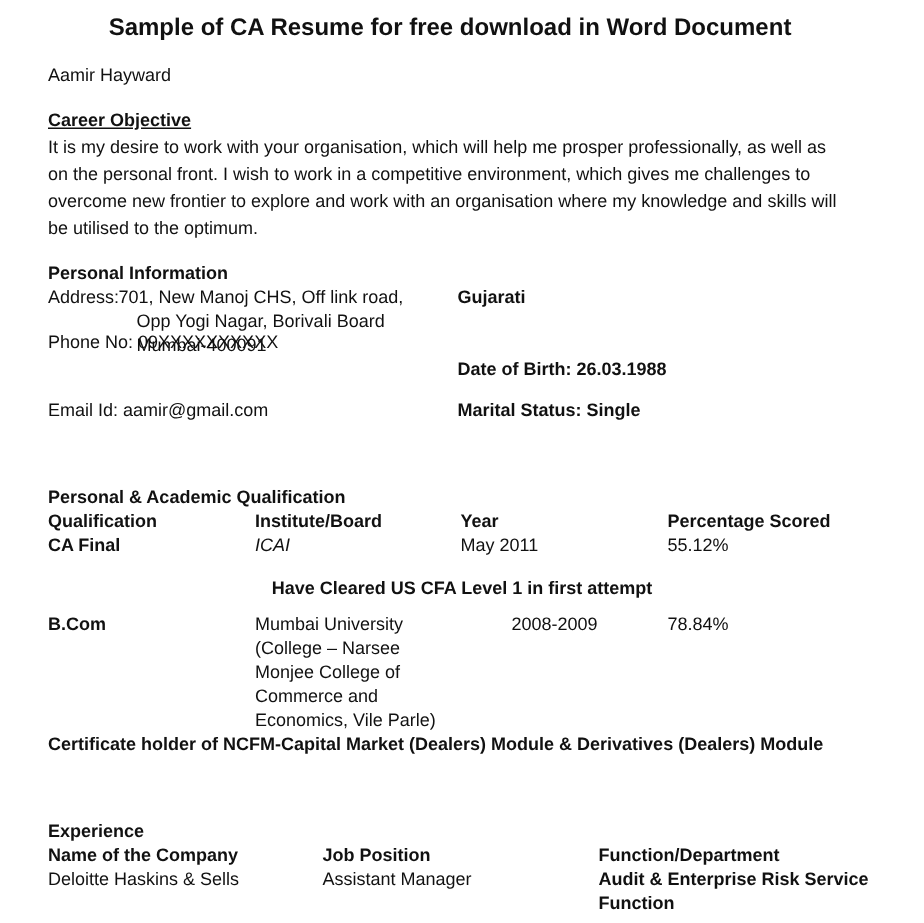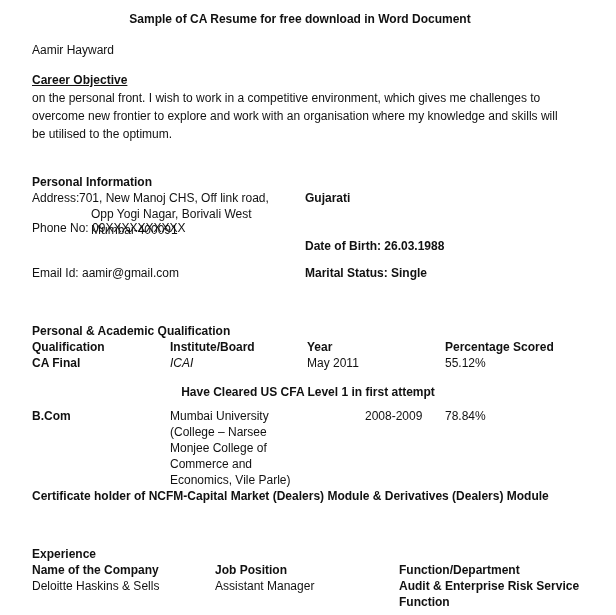--- a/index.html
+++ b/index.html
@@ -14,21 +14,21 @@
       position: relative;
       font-family: "Liberation Sans", sans-serif;
       color: #111111;
       font-size: 12px;
     }
     .abs { position: absolute; white-space: nowrap; line-height: 16px; }
     .b { font-weight: bold; }
     .u { text-decoration: underline; }
     .title {
       position: absolute; left: 0; width: 600px; top: 11px;
-      text-align: center; font-weight: bold; font-size: 12px; line-height: 16px;
+      text-align: center; font-weight: bold; font-size: 16px; line-height: 16px;
     }
     .para {
       position: absolute; left: 32px; top: 89px; width: 560px;
       font-size: 12px; line-height: 18px; white-space: normal;
     }
     .para span { display: block; white-space: nowrap; }
     .multiline span { display: block; white-space: nowrap; }
     .center-line {
       position: absolute; left: 0; width: 600px; text-align: center;
       font-weight: bold; line-height: 16px;
@@ -36,31 +36,32 @@
   </style>
 </head>
 <body>
 
 <div class="title">Sample of CA Resume for free download in Word Document</div>
 
 <div class="abs" style="left:32px; top:42px;">Aamir Hayward</div>
 
 <div class="abs b u" style="left:32px; top:72px;">Career Objective</div>
 <div class="para">
+  <span>It is my desire to work with your organisation, which will help me prosper professionally, as well as</span>
   <span>on the personal front. I wish to work in a competitive environment, which gives me challenges to</span>
   <span>overcome new frontier to explore and work with an organisation where my knowledge and skills will</span>
   <span>be utilised to the optimum.</span>
 </div>
 
 <div class="abs b" style="left:32px; top:174px;">Personal Information</div>
 
 <div class="abs" style="left:32px; top:190px;">Address:</div>
 <div class="abs multiline" style="left:83px; top:190px;">
   <span style="margin-left:-4px;">701, New Manoj CHS, Off link road,</span>
-  <span style="margin-left:8px;">Opp Yogi Nagar, Borivali West</span>
+  <span style="margin-left:8px;">Opp Yogi Nagar, Borivali Board</span>
   <span style="margin-left:8px;">Mumbai-400091</span>
 </div>
 
 <div class="abs" style="left:32px; top:220px;">Phone No: 09XXXXXXXXXX</div>
 <div class="abs" style="left:32px; top:265px;">Email Id: aamir@gmail.com</div>
 
 <div class="abs b multiline" style="left:305px; top:190px;">
   <span>Gujarati</span>
 </div>
 <div class="abs b" style="left:305px; top:238px;">Date of Birth: 26.03.1988</div>
@@ -81,21 +82,21 @@
 <div class="center-line" style="top:384px; left:8px;">Have Cleared US CFA Level 1 in first attempt</div>
 
 <div class="abs b" style="left:32px; top:408px;">B.Com</div>
 <div class="abs multiline" style="left:170px; top:408px;">
   <span>Mumbai University</span>
   <span>(College – Narsee</span>
   <span>Monjee College of</span>
   <span>Commerce and</span>
   <span>Economics, Vile Parle)</span>
 </div>
-<div class="abs" style="left:341px; top:408px;margin-left:24px;">2008-2009</div>
+<div class="abs" style="left:341px; top:408px;">2008-2009</div>
 <div class="abs" style="left:445px; top:408px;">78.84%</div>
 
 <div class="abs b" style="left:32px; top:488px;">Certificate holder of NCFM-Capital Market (Dealers) Module &amp; Derivatives (Dealers) Module</div>
 
 <div class="abs b" style="left:32px; top:546px;">Experience</div>
 
 <div class="abs b" style="left:32px; top:562px;">Name of the Company</div>
 <div class="abs b" style="left:215px; top:562px;">Job Position</div>
 <div class="abs b" style="left:399px; top:562px;">Function/Department</div>
 

